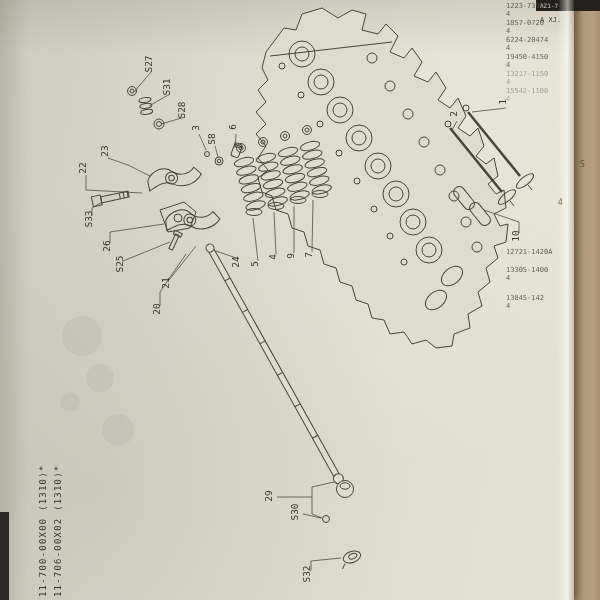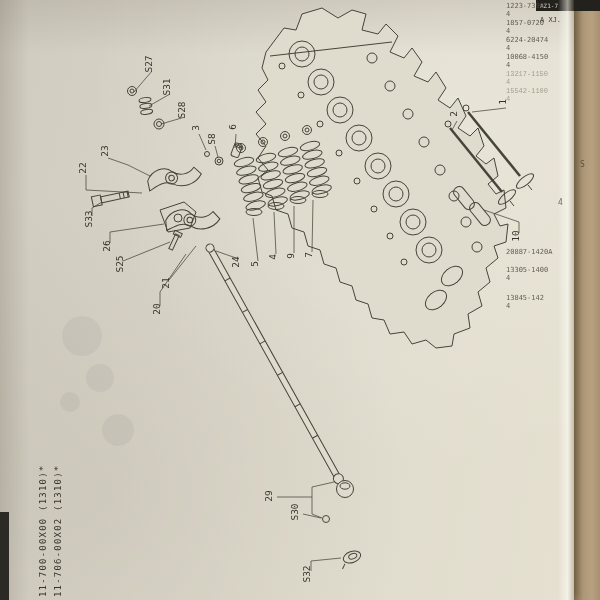--- a/index.html
+++ b/index.html
@@ -26,21 +26,21 @@
   #code1{left:38px;top:597px;}
   #code2{left:53px;top:597px;}
   .black-bar{position:absolute;left:0;top:512px;width:9px;height:88px;background:#2b2a25;}
   .col-header{position:absolute;left:536px;top:0;width:64px;height:11px;background:#23211c;
     color:#d8d4c6;font-size:6px;line-height:11px;padding-left:4px;box-sizing:border-box;
     font-family:"DejaVu Sans Mono",monospace;}
   .col-sub{position:absolute;left:540px;top:16px;font-size:7px;color:#3f3b33;
     font-family:"DejaVu Sans Mono",monospace;}
   .pn-row{position:absolute;left:506px;width:62px;display:flex;justify-content:space-between;
     font-family:"DejaVu Sans Mono",monospace;font-size:7px;color:#4c483e;opacity:.85;flex-direction:column;}
-  .pn-row.faint{opacity:.45;font-family:Liberation Mono, monospace;}
+  .pn-row.faint{opacity:.45;}
   .stray{position:absolute;font-family:"DejaVu Sans Mono",monospace;font-size:8px;color:#5a523f;}
 </style>
 </head>
 <body>
 
 <div class="photo">
   <div class="surface"></div>
 
   <div class="page">
 
@@ -270,34 +270,34 @@
     </div>
     <div class="pn-row" style="top:19px">
       <span>1857-0720</span>
       <span>4</span>
     </div>
     <div class="pn-row" style="top:36px">
       <span>6224-20474</span>
       <span>4</span>
     </div>
     <div class="pn-row" style="top:53px">
-      <span>10068-4150</span>
+      <span>19450-4150</span>
       <span>4</span>
     </div>
     <div class="pn-row faint" style="top:70px">
       <span>13217-1150</span>
       <span>4</span>
     </div>
     <div class="pn-row faint" style="top:87px">
       <span>15542-1100</span>
       <span>4</span>
     </div>
 
     <div class="pn-row" style="top:248px">
-      <span>20887-1420A</span>
+      <span>12721-1420A</span>
       <span></span>
     </div>
     <div class="pn-row" style="top:266px">
       <span>13305-1400</span>
       <span>4</span>
     </div>
     <div class="pn-row" style="top:294px">
       <span>13845-142</span>
       <span>4</span>
     </div>

